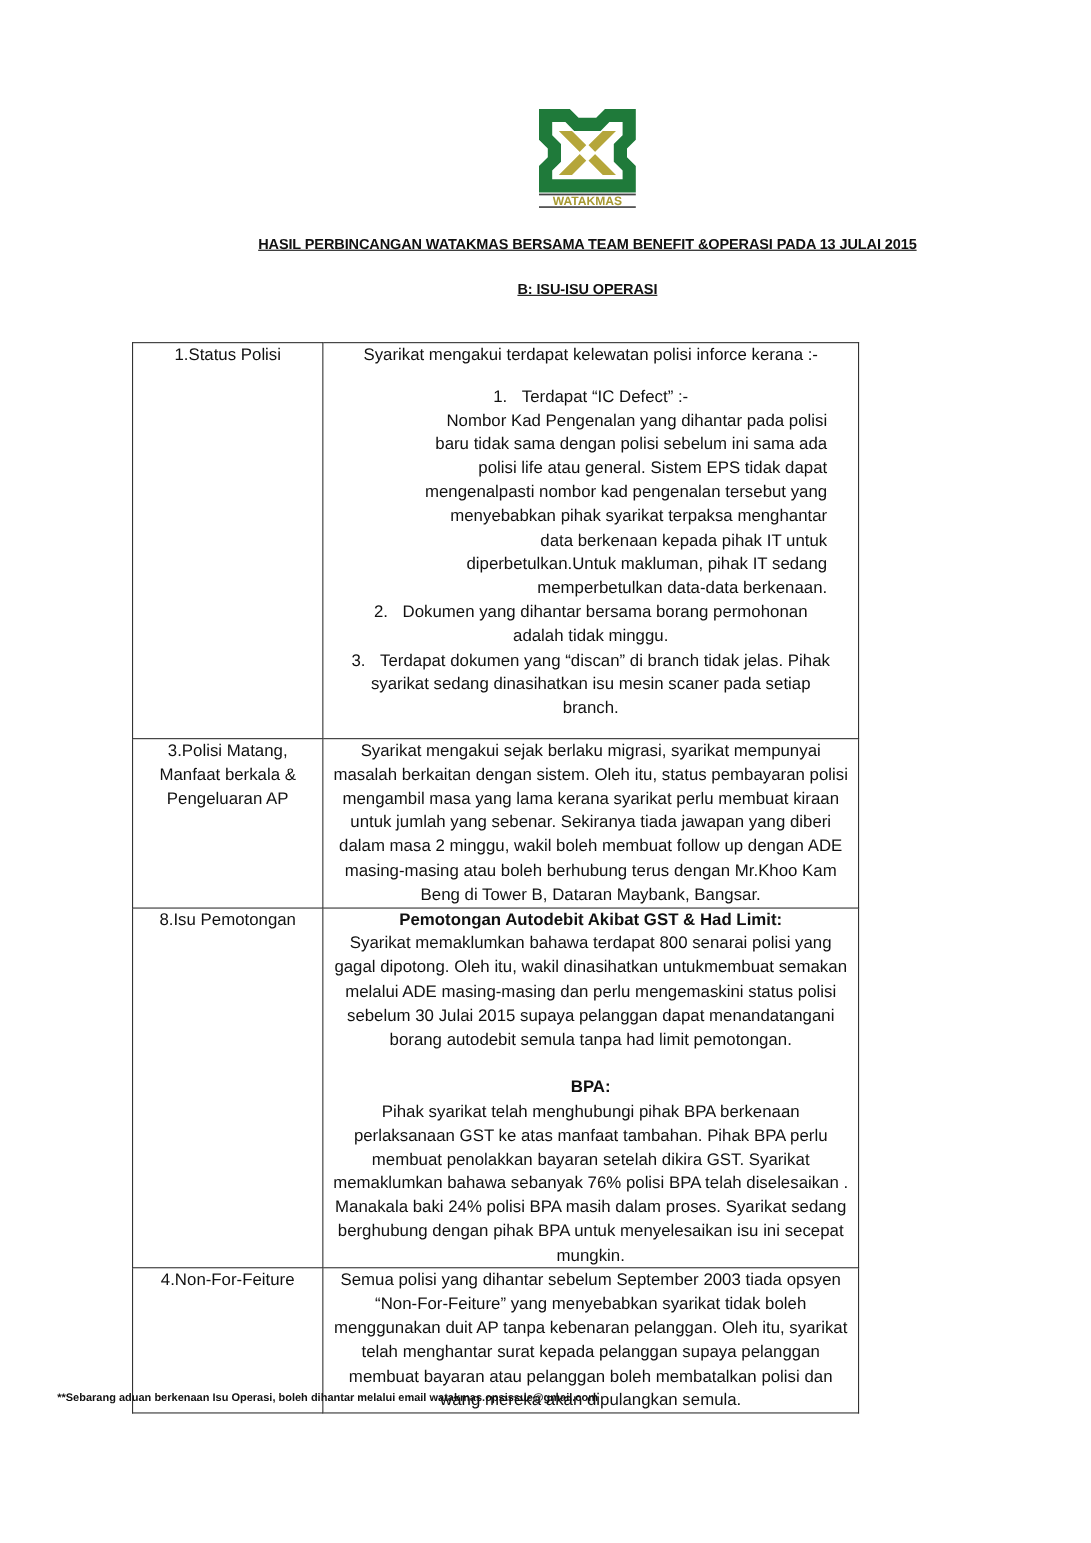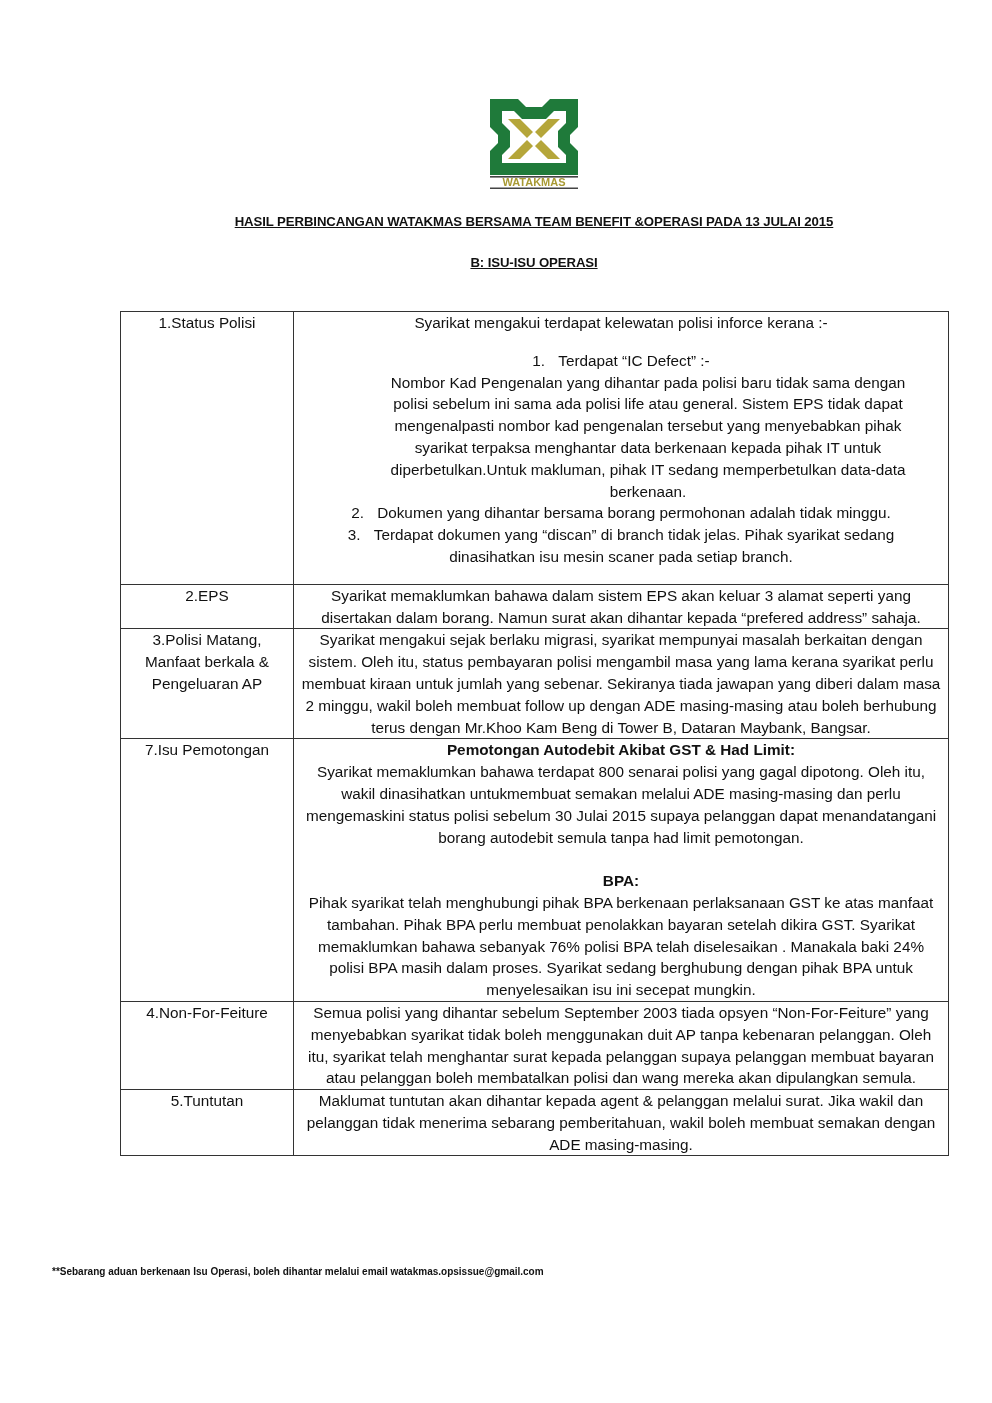--- a/index.html
+++ b/index.html
@@ -3,29 +3,29 @@
 <meta charset="utf-8">
 <style>
   html, body { margin: 0; padding: 0; background: #ffffff; }
   body { width: 992px; height: 1403px; position: relative; overflow: hidden;
          font-family: "Liberation Sans", "DejaVu Sans", sans-serif; color: #111; }
   .logo { position: absolute; left: 488px; top: 97px; width: 92px; height: 92px; }
   .title { position: absolute; left: 0; width: 1068px; text-align: center;
            font-weight: bold; font-size: 13.2px; text-decoration: underline; letter-spacing: -0.1px; }
   .t1 { top: 214px; }
   .t2 { top: 255px; }
-  table.issues { position: absolute; left: 120px; top: 311px; width: 829px;
+  table.issues { position: absolute; left: 120px; top: 311px; width: 661px;
                  border-collapse: collapse; font-size: 15.3px; line-height: 21.8px; }
   table.issues td { border: 1px solid #333; vertical-align: top; text-align: center; padding: 0 6px; }
   td.label-cell { width: 160px; padding: 0 4px; }
   td.body-cell { padding: 0 8px; }
   .list { margin: 16px; padding: 0; list-style: none; }
   .list li { display: block; }
   .num { display: inline-block; width: 26px; text-align: left; }
-  .ind { padding-left: 60px; padding-right: 6px; }
+  .ind { padding-left: 60px; padding-right: 6px; text-align: right; }
   .bold { font-weight: bold; }
   .spacer { height: 21.8px; }
   .footer { position: absolute; left: 52px; top: 1266px; font-weight: bold; font-size: 10px; }
 </style>
 </head>
 <body>
 
 <svg class="logo" viewBox="0 0 92 92" xmlns="http://www.w3.org/2000/svg">
 
   <path d="M2 2 H30 L38 10 H54 L62 2 H90 V30 L82 38 V46 L90 54 V78 H2 V54 L10 46 V38 L2 30 Z" fill="#1f7a3a"></path>
@@ -55,41 +55,33 @@
         <li>
           <span class="num">2.</span><span>Dokumen yang dihantar bersama borang permohonan adalah tidak minggu.</span>
         </li>
         <li>
           <span class="num">3.</span><span>Terdapat dokumen yang “discan” di branch tidak jelas. Pihak syarikat sedang dinasihatkan isu mesin scaner pada setiap branch.</span>
         </li>
       </ul>
     </td>
   </tr>
   <tr>
-    <td class="label-cell">2.EPS</td>
-    <td class="body-cell">Syarikat memaklumkan bahawa dalam sistem EPS akan keluar 3 alamat seperti yang disertakan dalam borang. Namun surat akan dihantar kepada “prefered address” sahaja.</td>
-  </tr>
-  <tr>
     <td class="label-cell">3.Polisi Matang, Manfaat berkala &amp; Pengeluaran AP</td>
     <td class="body-cell">Syarikat mengakui sejak berlaku migrasi, syarikat mempunyai masalah berkaitan dengan sistem. Oleh itu, status pembayaran polisi mengambil masa yang lama kerana syarikat perlu membuat kiraan untuk jumlah yang sebenar. Sekiranya tiada jawapan yang diberi dalam masa 2 minggu, wakil boleh membuat  follow up dengan ADE masing-masing atau boleh berhubung terus dengan Mr.Khoo Kam Beng di Tower B, Dataran Maybank, Bangsar.</td>
   </tr>
   <tr>
-    <td class="label-cell">7.Isu Pemotongan</td>
+    <td class="label-cell">8.Isu Pemotongan</td>
     <td class="body-cell">
       <div class="bold">Pemotongan Autodebit Akibat GST &amp; Had Limit:</div>
       <div>Syarikat memaklumkan bahawa terdapat 800 senarai polisi yang gagal dipotong. Oleh itu, wakil dinasihatkan untukmembuat semakan melalui ADE masing-masing dan perlu mengemaskini status polisi sebelum 30 Julai 2015 supaya pelanggan dapat menandatangani borang autodebit semula tanpa had limit pemotongan.</div>
       <div class="spacer"></div>
       <div class="bold">BPA:</div>
       <div>Pihak syarikat telah menghubungi pihak BPA berkenaan perlaksanaan GST ke atas manfaat tambahan. Pihak BPA perlu membuat penolakkan bayaran setelah dikira GST. Syarikat memaklumkan bahawa sebanyak  76% polisi BPA telah diselesaikan . Manakala baki 24% polisi BPA masih dalam proses. Syarikat sedang berghubung dengan pihak BPA untuk menyelesaikan isu ini secepat mungkin.</div>
     </td>
   </tr>
   <tr>
     <td class="label-cell">4.Non-For-Feiture</td>
     <td class="body-cell">Semua polisi yang dihantar sebelum September 2003 tiada opsyen “Non-For-Feiture” yang menyebabkan syarikat tidak boleh menggunakan duit AP tanpa kebenaran pelanggan. Oleh itu, syarikat telah menghantar surat kepada pelanggan supaya pelanggan membuat bayaran atau pelanggan boleh membatalkan polisi dan wang mereka akan dipulangkan semula.</td>
   </tr>
-  <tr>
-    <td class="label-cell">5.Tuntutan</td>
-    <td class="body-cell">Maklumat tuntutan akan dihantar kepada agent &amp; pelanggan melalui surat. Jika wakil dan pelanggan tidak menerima sebarang pemberitahuan, wakil boleh membuat semakan dengan ADE masing-masing.</td>
-  </tr>
 </tbody>
   </table>
 
 <div class="footer">**Sebarang aduan berkenaan Isu Operasi, boleh dihantar melalui email watakmas.opsissue@gmail.com</div>
 
 </body></html>

